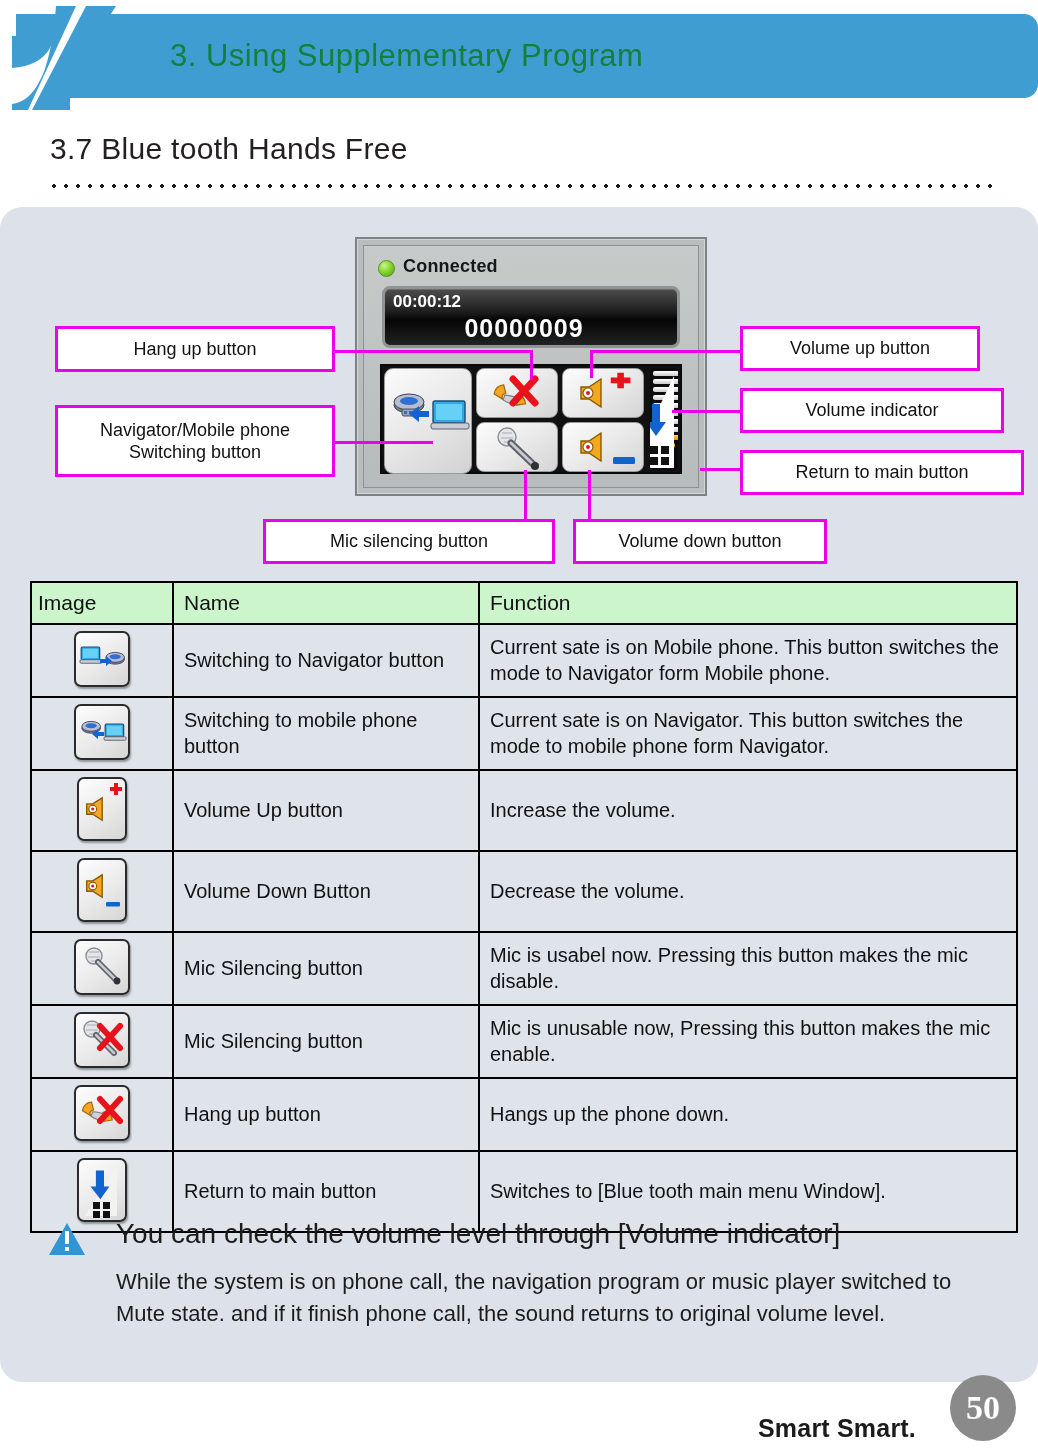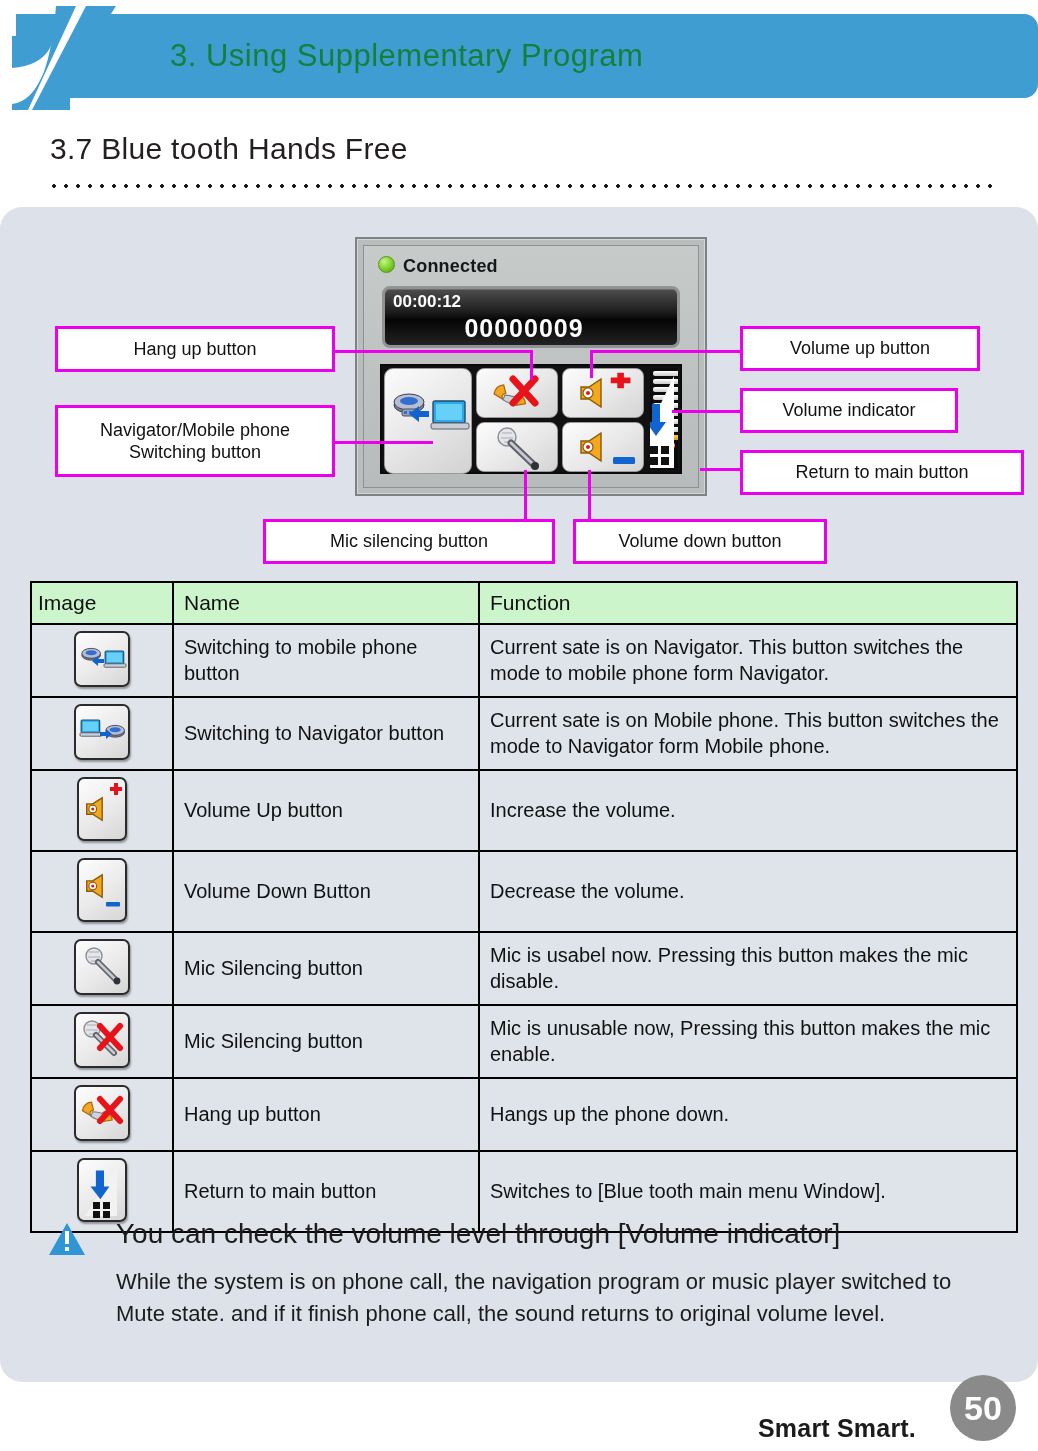--- a/index.html
+++ b/index.html
@@ -43,21 +43,21 @@
   
   .device{
     position:absolute;left:355px;top:237px;width:352px;height:259px;
     background:#b9bdbd;border:2px solid #7e8284;
     box-sizing:border-box;
     box-shadow:inset 0 0 0 1px #d3d6d6;
   }
   .dev-inner{position:absolute;left:6px;top:6px;right:6px;bottom:6px;
     background:linear-gradient(180deg,#c6cac9 0%,#b7bbbb 100%);
     border:1px solid #8d9192;box-sizing:border-box;}
-  .conn-row{position:absolute;left:14px;top:10px;display:flex;align-items:flex-start;gap:8px;}
+  .conn-row{position:absolute;left:14px;top:10px;display:flex;align-items:flex-end;gap:8px;}
   .led{width:15px;height:15px;border-radius:50%;
     background:radial-gradient(circle at 35% 30%,#c6f58a 0%,#7fd32b 50%,#4d9e0e 100%);
     border:1px solid #5a8f24;}
   .conn-text{font-size:18px;color:#15181a;font-weight:600;letter-spacing:.2px;}
   .lcd{
     position:absolute;left:18px;top:40px;right:18px;height:62px;
     background:linear-gradient(180deg,#4e4e4e 0%,#1c1c1c 42%,#050505 55%,#222 100%);
     border:3px solid #8f9395;border-radius:8px;box-sizing:border-box;
     box-shadow:inset 0 1px 0 #6d6d6d;
   }
@@ -105,21 +105,21 @@
   
   .note{position:absolute;left:48px;top:1218px;width:960px;}
   .warn{position:absolute;left:0;top:4px;width:38px;height:34px;}
   .note-l1{position:absolute;left:68px;top:0px;font-size:28px;color:#1b1b1b;white-space:nowrap;}
   .note-l2{position:absolute;left:68px;top:48px;width:890px;font-size:22px;color:#1b1b1b;line-height:1.45;}
 
   
   .foot-brand{position:absolute;right:122px;bottom:8px;font-size:25px;font-weight:700;color:#1b1b1b;letter-spacing:.2px;}
   .pagenum{position:absolute;right:22px;bottom:10px;width:66px;height:66px;border-radius:50%;
     background:#8a8a8a;color:#fff;font-size:34px;font-weight:700;
-    display:flex;align-items:center;justify-content:center;}
+    display:flex;align-items:center;justify-content:center;font-family:Liberation Serif, serif;}
 </style>
 </head>
 <body>
 
 <div class="hdr-wrap">
   <div class="hdr-bar left-sq"></div>
   <svg class="logo" viewBox="0 0 106 104">
     <path d="M2 30 L2 104 L60 104 L60 30 Z" fill="#3f9dd2"></path>
     <path d="M70 0 L28 78 Q18 96 2 98 L2 62 Q30 60 40 42 L58 0 Z" fill="#ffffff"></path>
     <path d="M46 0 L96 0 L40 104 L8 104 Q40 82 46 0 Z" fill="#3f9dd2"></path>
@@ -255,37 +255,59 @@
 
 <div class="callout" style="left:55px;top:326px;width:280px;height:46px;">Hang up button</div>
 
 <div class="callout" style="left:55px;top:405px;width:280px;height:72px;flex-direction:column;">
   <span>Navigator/Mobile phone</span>
   <span>Switching button</span>
 </div>
 
 <div class="callout" style="left:740px;top:326px;width:240px;height:45px;">Volume up button</div>
 
-<div class="callout" style="left:740px;top:388px;width:218px;height:45px;">Volume indicator</div>
+<div class="callout" style="left:740px;top:388px;width:264px;height:45px;">Volume indicator</div>
 
 <div class="callout" style="left:740px;top:450px;width:284px;height:45px;">Return to main button</div>
 
 <div class="callout" style="left:263px;top:519px;width:292px;height:45px;">Mic silencing button</div>
 
 <div class="callout" style="left:573px;top:519px;width:254px;height:45px;">Volume down button</div>
 
 <table class="tbl">
   <thead>
     <tr>
       <th class="c-img" style="text-align:left">Image</th>
       <th class="c-name">Name</th>
       <th>Function</th>
     </tr>
   </thead>
   <tbody>
+
+    <tr>
+      <td class="c-img">
+        <span class="tile">
+          <svg viewBox="0 0 52 52" width="52" height="52">
+            <g transform="translate(4,14) scale(.58)">
+              <rect x="2" y="0" width="32" height="22" rx="2" fill="#2fa8e8" stroke="#1b4f73" stroke-width="2"></rect>
+              <rect x="5" y="3" width="26" height="16" fill="#66d0f7"></rect>
+              <rect x="0" y="22" width="38" height="6" rx="2" fill="#c9cdd6" stroke="#5d6170" stroke-width="1.6"></rect>
+            </g>
+            <g transform="translate(28,20) scale(.62)">
+              <ellipse cx="18" cy="10" rx="15" ry="8" fill="#7a7f97" stroke="#3b3f52" stroke-width="1.4"></ellipse>
+              <ellipse cx="18" cy="7" rx="15" ry="8" fill="#b9bdd1" stroke="#3b3f52" stroke-width="1.4"></ellipse>
+              <ellipse cx="18" cy="6" rx="9" ry="4" fill="#2f6fd0"></ellipse>
+            </g>
+            <path d="M24 26 L30 26 L30 23 L36 28 L30 33 L30 30 L24 30 Z" fill="#1163cf"></path>
+          </svg>
+        </span>
+      </td>
+      <td class="nm">Switching to Navigator button</td>
+      <td class="fn">Current sate is on Mobile phone. This button switches the mode to Navigator form Mobile phone.</td>
+    </tr>
 
     <tr>
       <td class="c-img">
         <span class="tile">
           <svg viewBox="0 0 52 52" width="52" height="52">
             <g transform="translate(4,16) scale(.62)">
               <ellipse cx="18" cy="10" rx="15" ry="8" fill="#7a7f97" stroke="#3b3f52" stroke-width="1.4"></ellipse>
               <ellipse cx="18" cy="7" rx="15" ry="8" fill="#b9bdd1" stroke="#3b3f52" stroke-width="1.4"></ellipse>
               <ellipse cx="18" cy="6" rx="9" ry="4" fill="#2f6fd0"></ellipse>
             </g>
@@ -293,42 +315,20 @@
               <rect x="2" y="0" width="32" height="22" rx="2" fill="#2fa8e8" stroke="#1b4f73" stroke-width="2"></rect>
               <rect x="5" y="3" width="26" height="16" fill="#66d0f7"></rect>
               <rect x="0" y="22" width="38" height="6" rx="2" fill="#c9cdd6" stroke="#5d6170" stroke-width="1.6"></rect>
             </g>
             <path d="M28 26 L22 26 L22 23 L16 28 L22 33 L22 30 L28 30 Z" fill="#1163cf"></path>
           </svg>
         </span>
       </td>
       <td class="nm">Switching to mobile phone button</td>
       <td class="fn">Current sate is on Navigator. This button switches the mode to mobile phone form Navigator.</td>
-    </tr>
-
-    <tr>
-      <td class="c-img">
-        <span class="tile">
-          <svg viewBox="0 0 52 52" width="52" height="52">
-            <g transform="translate(4,14) scale(.58)">
-              <rect x="2" y="0" width="32" height="22" rx="2" fill="#2fa8e8" stroke="#1b4f73" stroke-width="2"></rect>
-              <rect x="5" y="3" width="26" height="16" fill="#66d0f7"></rect>
-              <rect x="0" y="22" width="38" height="6" rx="2" fill="#c9cdd6" stroke="#5d6170" stroke-width="1.6"></rect>
-            </g>
-            <g transform="translate(28,20) scale(.62)">
-              <ellipse cx="18" cy="10" rx="15" ry="8" fill="#7a7f97" stroke="#3b3f52" stroke-width="1.4"></ellipse>
-              <ellipse cx="18" cy="7" rx="15" ry="8" fill="#b9bdd1" stroke="#3b3f52" stroke-width="1.4"></ellipse>
-              <ellipse cx="18" cy="6" rx="9" ry="4" fill="#2f6fd0"></ellipse>
-            </g>
-            <path d="M24 26 L30 26 L30 23 L36 28 L30 33 L30 30 L24 30 Z" fill="#1163cf"></path>
-          </svg>
-        </span>
-      </td>
-      <td class="nm">Switching to Navigator button</td>
-      <td class="fn">Current sate is on Mobile phone. This button switches the mode to Navigator form Mobile phone.</td>
     </tr>
 
     <tr>
       <td class="c-img">
         <span class="tile tall">
           <svg viewBox="0 0 46 60" width="46" height="60">
             <g transform="translate(6,18) scale(.86)">
               <path d="M2 8 L9 8 L20 1 L20 27 L9 20 L2 20 Z" fill="#f4a81d" stroke="#8a5a06" stroke-width="1.6"></path>
               <circle cx="9" cy="14" r="4.5" fill="#fff" stroke="#8a5a06" stroke-width="1.3"></circle>
               <circle cx="9" cy="14" r="1.8" fill="#e8131a"></circle>

